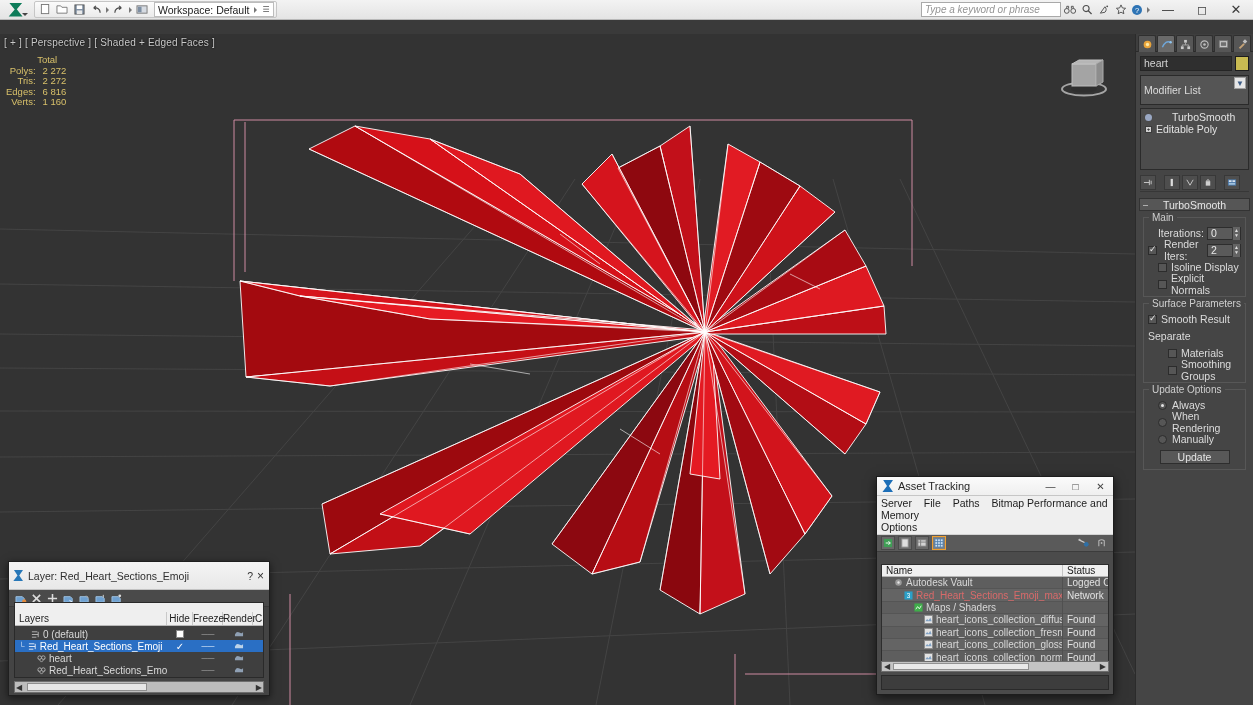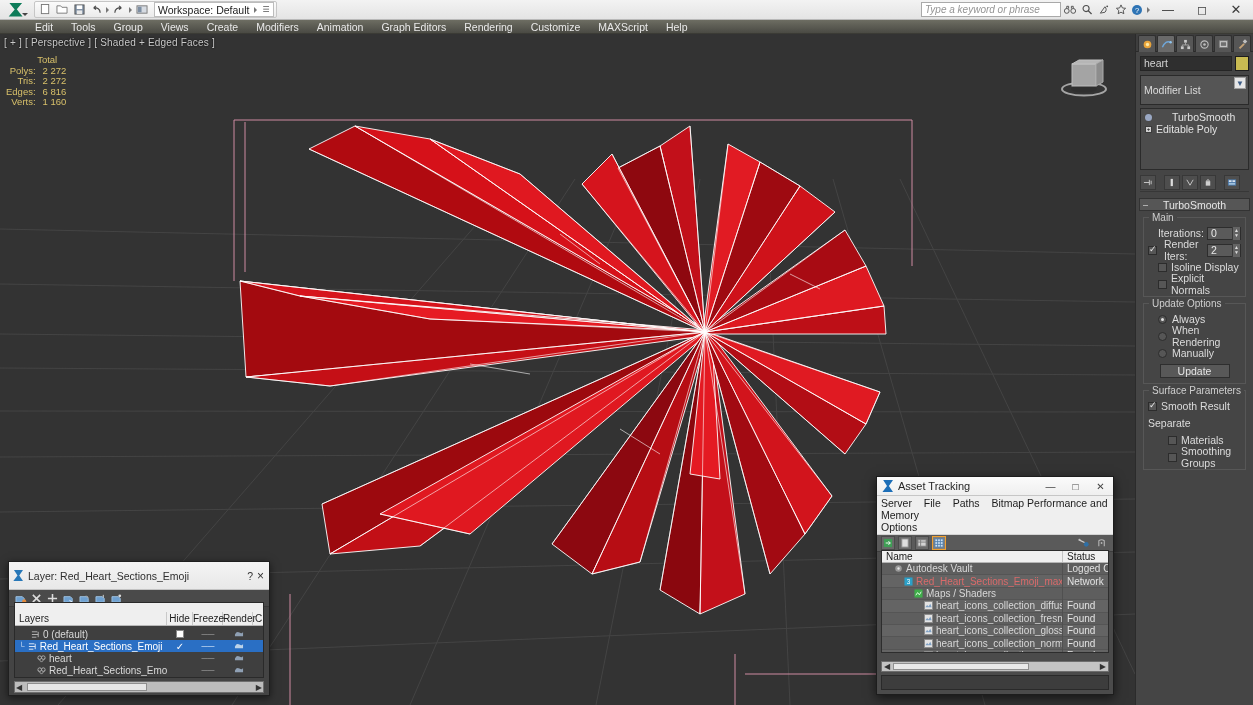--- a/index.html
+++ b/index.html
@@ -151,21 +151,21 @@
   .ad-title .wb div { width:25px;height:19px;display:flex;align-items:center;justify-content:center;color:#444;font-size:10px; }
   .ad-menu { background:#efefef;color:#1c1c1c;font-size:10.5px;padding:1px 0 1px 4px;line-height:12px;
     border-bottom:1px solid #d3d3d3;}
   .ad-menu span { margin-right:9px; }
   .ad-tools { height:17px;background:#5a5a5a;display:flex;align-items:center;gap:3px;padding:0 4px;
     border-bottom:1px solid #3c3c3c;}
   .atb { width:14px;height:14px;border:1px solid #4a4a4a;background:#6a6a6a;display:flex;align-items:center;
     justify-content:center;font-size:8px;color:#e4e4e4;}
   .atb.sel { background:#7f7f7f;border-color:#f0a030; }
   .atb.plain { border:none;background:transparent; }
-  .ad-list { position:absolute;left:4px;right:4px;top:73px;height:103px;background:#5e5e5e;border:1px solid #2d2d2d;overflow:hidden; }
+  .ad-list { position:absolute;left:4px;right:4px;top:87px;height:103px;background:#5e5e5e;border:1px solid #2d2d2d;overflow:hidden; }
   .ad-hdr { display:flex;height:12px;background:#f0f0f0;color:#1a1a1a;font-size:10px;border-bottom:1px solid #b5b5b5; }
   .ad-hdr .n { flex:1;padding-left:4px;line-height:12px;border-right:1px solid #c5c5c5; }
   .ad-hdr .s { width:45px;padding-left:4px;line-height:12px; }
   .arow { display:flex;height:12.4px;align-items:center;font-size:10px;border-bottom:1px solid #555; }
   .arow .n { flex:1;display:flex;align-items:center;gap:3px;overflow:hidden;white-space:nowrap;
     border-right:1px solid #505050;height:12.4px;}
   .arow .s { width:45px;padding-left:4px;color:#e2e2e2;white-space:nowrap;overflow:hidden; }
   .arow.alt { background:#646464; }
   .aico { width:9px;height:9px;flex:none;display:inline-block; }
   .ad-hsb { position:absolute;left:4px;right:4px;bottom:22px;height:11px;background:#c4c4c4;border:1px solid #6e6e6e;
@@ -261,34 +261,20 @@
             <text x="6" y="9" font-size="7.5" fill="#fff" text-anchor="middle" font-family="Liberation Sans">?</text>
           </svg>
       </div>
       <div class="qsep"></div>
       <div class="winbtn">—</div>
       <div class="winbtn">◻</div>
       <div class="winbtn">✕</div>
     </div>
   </div>
 
-  <div class="menubar">
-    <div class="mi">Edit</div>
-    <div class="mi">Tools</div>
-    <div class="mi">Group</div>
-    <div class="mi">Views</div>
-    <div class="mi">Create</div>
-    <div class="mi">Modifiers</div>
-    <div class="mi">Animation</div>
-    <div class="mi">Graph Editors</div>
-    <div class="mi">Rendering</div>
-    <div class="mi">Customize</div>
-    <div class="mi">MAXScript</div>
-    <div class="mi">Help</div>
-  </div>
 
   <div class="viewport">
     <svg class="vp-canvas" viewBox="0 0 1135 671" preserveAspectRatio="none">
       <rect x="0" y="0" width="1135" height="671" fill="#333333"></rect>
 
       <g stroke="#454545" stroke-width="1" fill="none" opacity="0.95">
         <path d="M0 195 L1135 220"></path>
           <path d="M0 250 L1135 268"></path>
         <path d="M0 300 L1135 312"></path>
           <path d="M0 334 L1135 341"></path>
@@ -572,53 +558,53 @@
           <span class="cb"></span>
           <span>Isoline Display</span>
         </div>
         <div class="row ind1" style="margin-bottom:0;">
           <span class="cb"></span>
           <span>Explicit Normals</span>
         </div>
       </div>
 
       <div class="grp">
+        <div class="gtitle">Surface Parameters</div>
+        <div class="row">
+          <span class="cb on"></span>
+          <span>Smooth Result</span>
+        </div>
+        <div class="row">
+          <span>Separate</span>
+        </div>
+        <div class="row ind2">
+          <span class="cb"></span>
+          <span>Materials</span>
+        </div>
+        <div class="row ind2" style="margin-bottom:0;">
+          <span class="cb"></span>
+          <span>Smoothing Groups</span>
+        </div>
+      </div>
+
+      <div class="grp">
         <div class="gtitle">Update Options</div>
         <div class="row ind1">
           <span class="rb on"></span>
           <span>Always</span>
         </div>
         <div class="row ind1">
           <span class="rb"></span>
           <span>When Rendering</span>
         </div>
         <div class="row ind1" style="margin-bottom:1px;">
           <span class="rb"></span>
           <span>Manually</span>
         </div>
         <div class="updbtn">Update</div>
-      </div>
-
-      <div class="grp">
-        <div class="gtitle">Surface Parameters</div>
-        <div class="row">
-          <span class="cb on"></span>
-          <span>Smooth Result</span>
-        </div>
-        <div class="row">
-          <span>Separate</span>
-        </div>
-        <div class="row ind2">
-          <span class="cb"></span>
-          <span>Materials</span>
-        </div>
-        <div class="row ind2" style="margin-bottom:0;">
-          <span class="cb"></span>
-          <span>Smoothing Groups</span>
-        </div>
       </div>
     </div>
   </div>
 
   <div class="layerdlg">
     <div class="ld-title">
       <span class="ic">
           <span class="b"></span>
         </span>
       <span>Layer: Red_Heart_Sections_Emoji</span>

